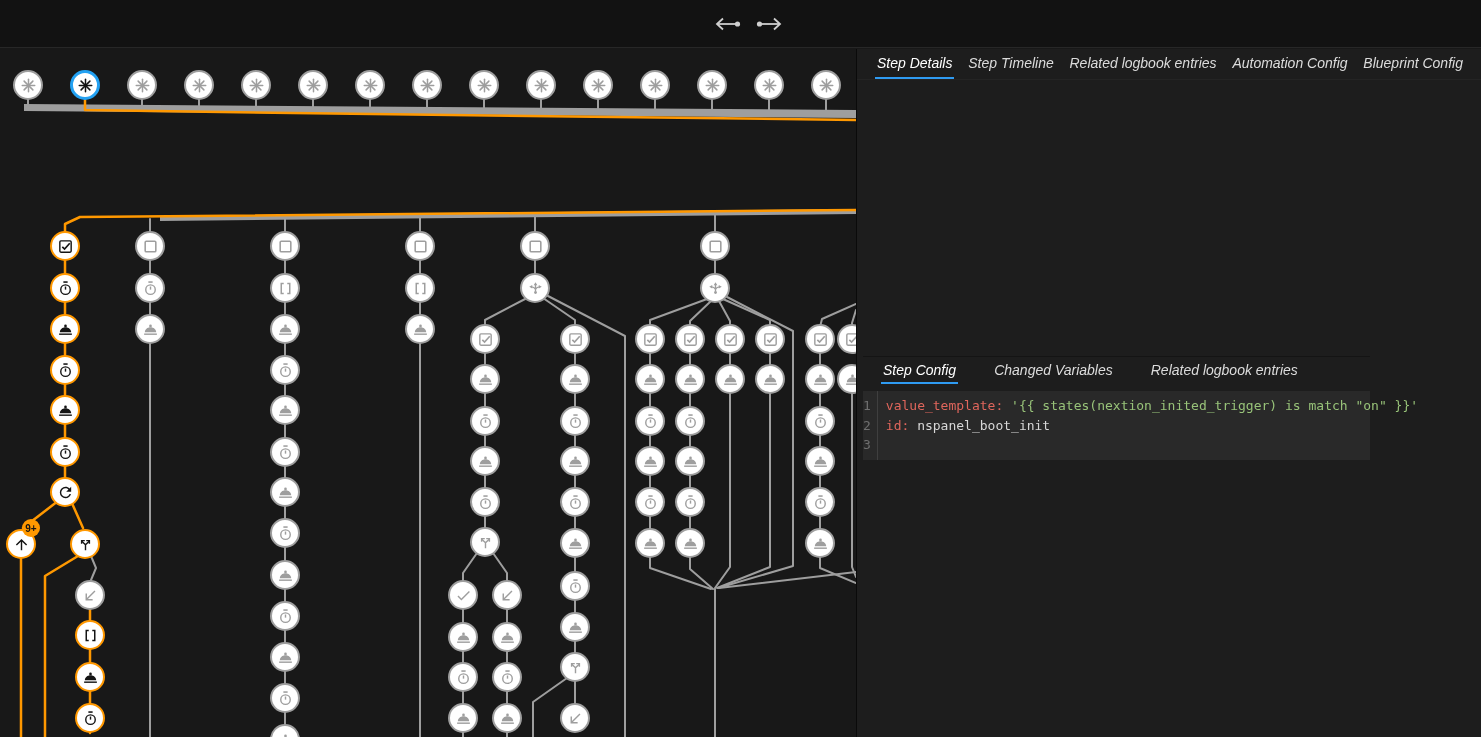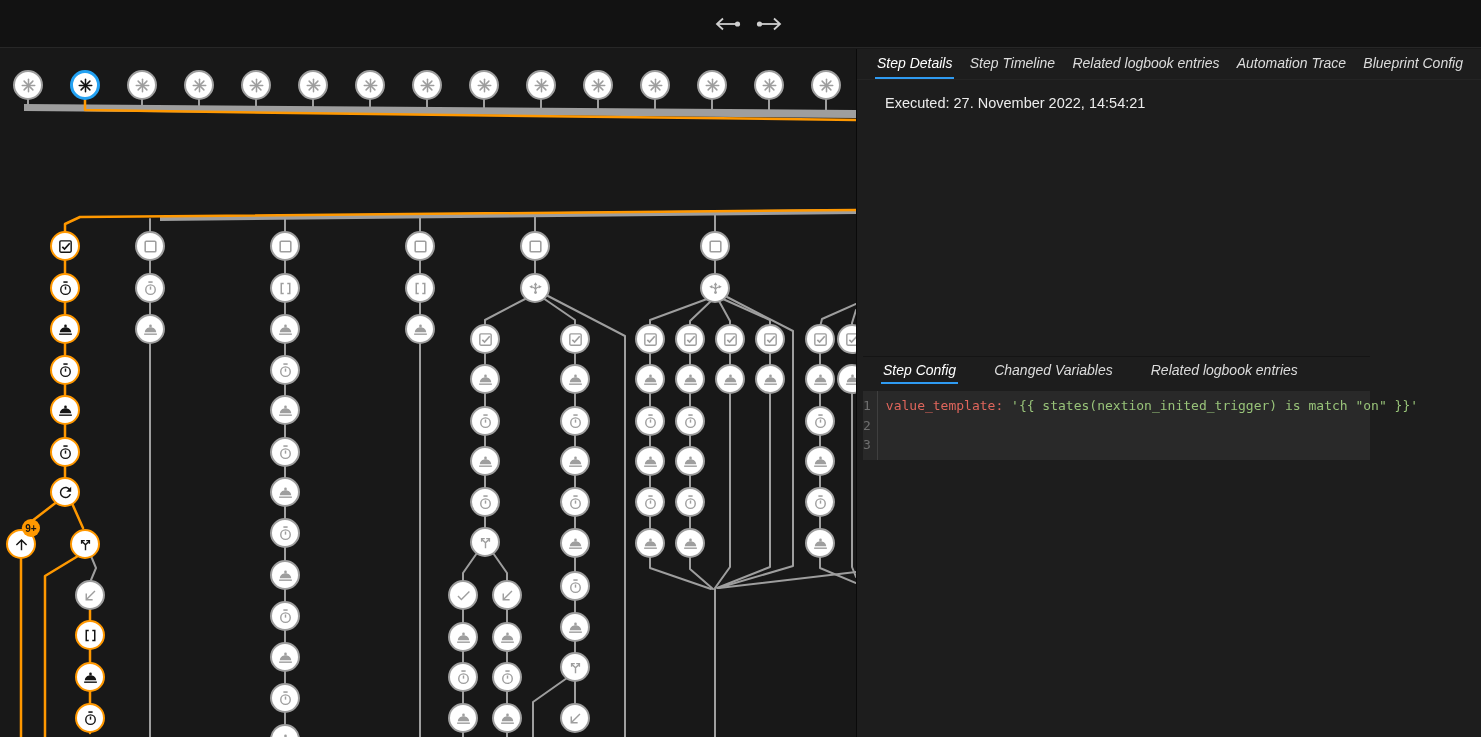--- a/index.html
+++ b/index.html
@@ -1070,36 +1070,36 @@
         </span>
       </div>
       <div class="badge" style="left: 22px; top: 470px;">9+</div>
     </div>
 
   <div class="panel">
     <div class="tabbar top" id="tabs-top">
         <div class="tab active">Step Details</div>
         <div class="tab">Step Timeline</div>
         <div class="tab">Related logbook entries</div>
-        <div class="tab">Automation Trace</div>
+        <div class="tab">Automation Config</div>
         <div class="tab">Blueprint Config</div>
       </div>
-    <div class="executed">Executed: 27. November 2022, 14:54:21</div>
     <div class="lower-section">
       <div class="tabbar bottom" id="tabs-bottom">
           <div class="tab active">Step Config</div>
           <div class="tab">Changed Variables</div>
           <div class="tab">Related logbook entries</div>
         </div>
       <div class="code-block" id="code">
           <div class="gutter-col">
             <div>1</div>
             <div>2</div>
             <div>3</div>
           </div>
           <div class="lines-col">
             <div class="code-line"><span class="tok-k">value_template:</span><span class="tok-p"> </span><span class="tok-s">'{{ states(nextion_inited_trigger) is match "on" }}'</span></div>
+            <div class="code-line"><span class="tok-k">id:</span><span class="tok-p"> nspanel_boot_init</span></div>
           </div>
         </div>
     </div>
   </div>
 
 </div>
 
 </body></html>

